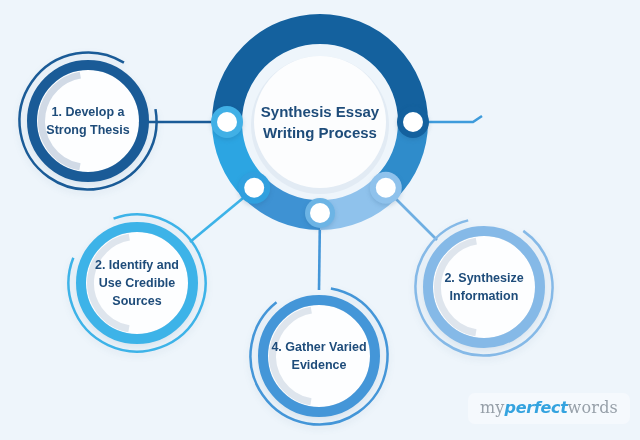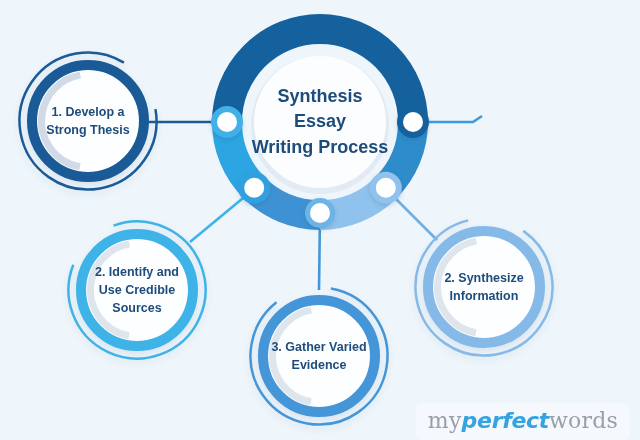--- a/index.html
+++ b/index.html
@@ -16,28 +16,28 @@
   .bubble svg{position:absolute;left:0;top:0;filter:drop-shadow(0 3px 3px rgba(30,76,122,0.10));}
   .bubble-label{
     position:absolute;inset:0;display:flex;align-items:center;justify-content:center;
     text-align:center;color:var(--text,#1E4C7A);
     font-size:12.5px;font-weight:bold;line-height:1.45;
     white-space:pre-line;z-index:3;
   }
   .center-label{
     position:absolute;left:250px;top:97px;width:140px;height:50px;z-index:2;
     display:flex;align-items:center;justify-content:center;text-align:center;
-    color:var(--text,#1E4C7A);font-size:18px;font-weight:bold;line-height:1.4;
+    color:var(--text,#1E4C7A);font-size:15px;font-weight:bold;line-height:1.4;
     white-space:pre-line;
   }
   .logo{
-    position:absolute;right:10px;bottom:0;z-index:2;
+    position:absolute;right:10px;bottom:16px;z-index:2;
     background:var(--pill,#F5F9FD);border-radius:7px;
     padding:5px 12px 7px 12px;
-    font-family:"DejaVu Serif",serif;font-size:22px;color:var(--logo_gray,#97A0A9);
+    font-family:"DejaVu Serif",serif;font-size:16px;color:var(--logo_gray,#97A0A9);
     letter-spacing:0.2px;
   }
   .logo .hl{
     font-family:"DejaVu Sans",sans-serif;
     font-style:italic;font-weight:bold;color:var(--logo_blue,#34A3DF);
     letter-spacing:-0.3px;
   }
 </style>
 </head>
 <body>
@@ -86,40 +86,40 @@
     <svg width="160" height="160" viewBox="0 0 160 160">
       <circle cx="80" cy="80" r="51" fill="#FDFEFF"></circle>
       <circle cx="80" cy="80" r="46.5" fill="none" stroke="#8FA6C0" stroke-opacity="0.4" stroke-width="7" stroke-dasharray="130 166" transform="rotate(100 80 80)"></circle>
       <circle cx="80" cy="80" r="56" fill="none" stroke-width="10" stroke="#1A5B97"></circle>
       <circle cx="80" cy="80" r="68.5" fill="none" stroke-width="2.5" stroke-dasharray="372 58" transform="rotate(-10 80 80)" stroke="#1A5B97"></circle>
     </svg>
     <div class="bubble-label">1. Develop a
 Strong Thesis</div>
   </div>
 
-  <div class="bubble" style="left:57px;top:210px;">
+  <div class="bubble" style="left:57px;top:203px;">
     <svg width="160" height="160" viewBox="0 0 160 160">
       <circle cx="80" cy="80" r="51" fill="#FDFEFF"></circle>
       <circle cx="80" cy="80" r="46.5" fill="none" stroke="#8FA6C0" stroke-opacity="0.28" stroke-width="7" stroke-dasharray="130 166" transform="rotate(100 80 80)"></circle>
       <circle cx="80" cy="80" r="56" fill="none" stroke-width="10" stroke="#3DB3E8"></circle>
       <circle cx="80" cy="80" r="68.5" fill="none" stroke-width="2.5" stroke-dasharray="372 58" transform="rotate(-110 80 80)" stroke="#3DB3E8"></circle>
     </svg>
     <div class="bubble-label">2. Identify and
 Use Credible
 Sources</div>
   </div>
 
   <div class="bubble" style="left:239px;top:276px;">
     <svg width="160" height="160" viewBox="0 0 160 160">
       <circle cx="80" cy="80" r="51" fill="#FDFEFF"></circle>
       <circle cx="80" cy="80" r="46.5" fill="none" stroke="#8FA6C0" stroke-opacity="0.28" stroke-width="7" stroke-dasharray="130 166" transform="rotate(100 80 80)"></circle>
       <circle cx="80" cy="80" r="56" fill="none" stroke-width="10" stroke="#4496D8"></circle>
       <circle cx="80" cy="80" r="68.5" fill="none" stroke-width="2.5" stroke-dasharray="372 58" transform="rotate(-80 80 80)" stroke="#4496D8"></circle>
     </svg>
-    <div class="bubble-label">3. Gather Varied
+    <div class="bubble-label">4. Gather Varied
 Evidence</div>
   </div>
 
   <div class="bubble" style="left:404px;top:207px;">
     <svg width="160" height="160" viewBox="0 0 160 160">
       <circle cx="80" cy="80" r="51" fill="#FDFEFF"></circle>
       <circle cx="80" cy="80" r="46.5" fill="none" stroke="#8FA6C0" stroke-opacity="0.28" stroke-width="7" stroke-dasharray="130 166" transform="rotate(100 80 80)"></circle>
       <circle cx="80" cy="80" r="56" fill="none" stroke-width="10" stroke="#85B9E7"></circle>
       <circle cx="80" cy="80" r="68.5" fill="none" stroke-width="2.5" stroke-dasharray="372 58" transform="rotate(-55 80 80)" stroke="#85B9E7"></circle>
     </svg>

